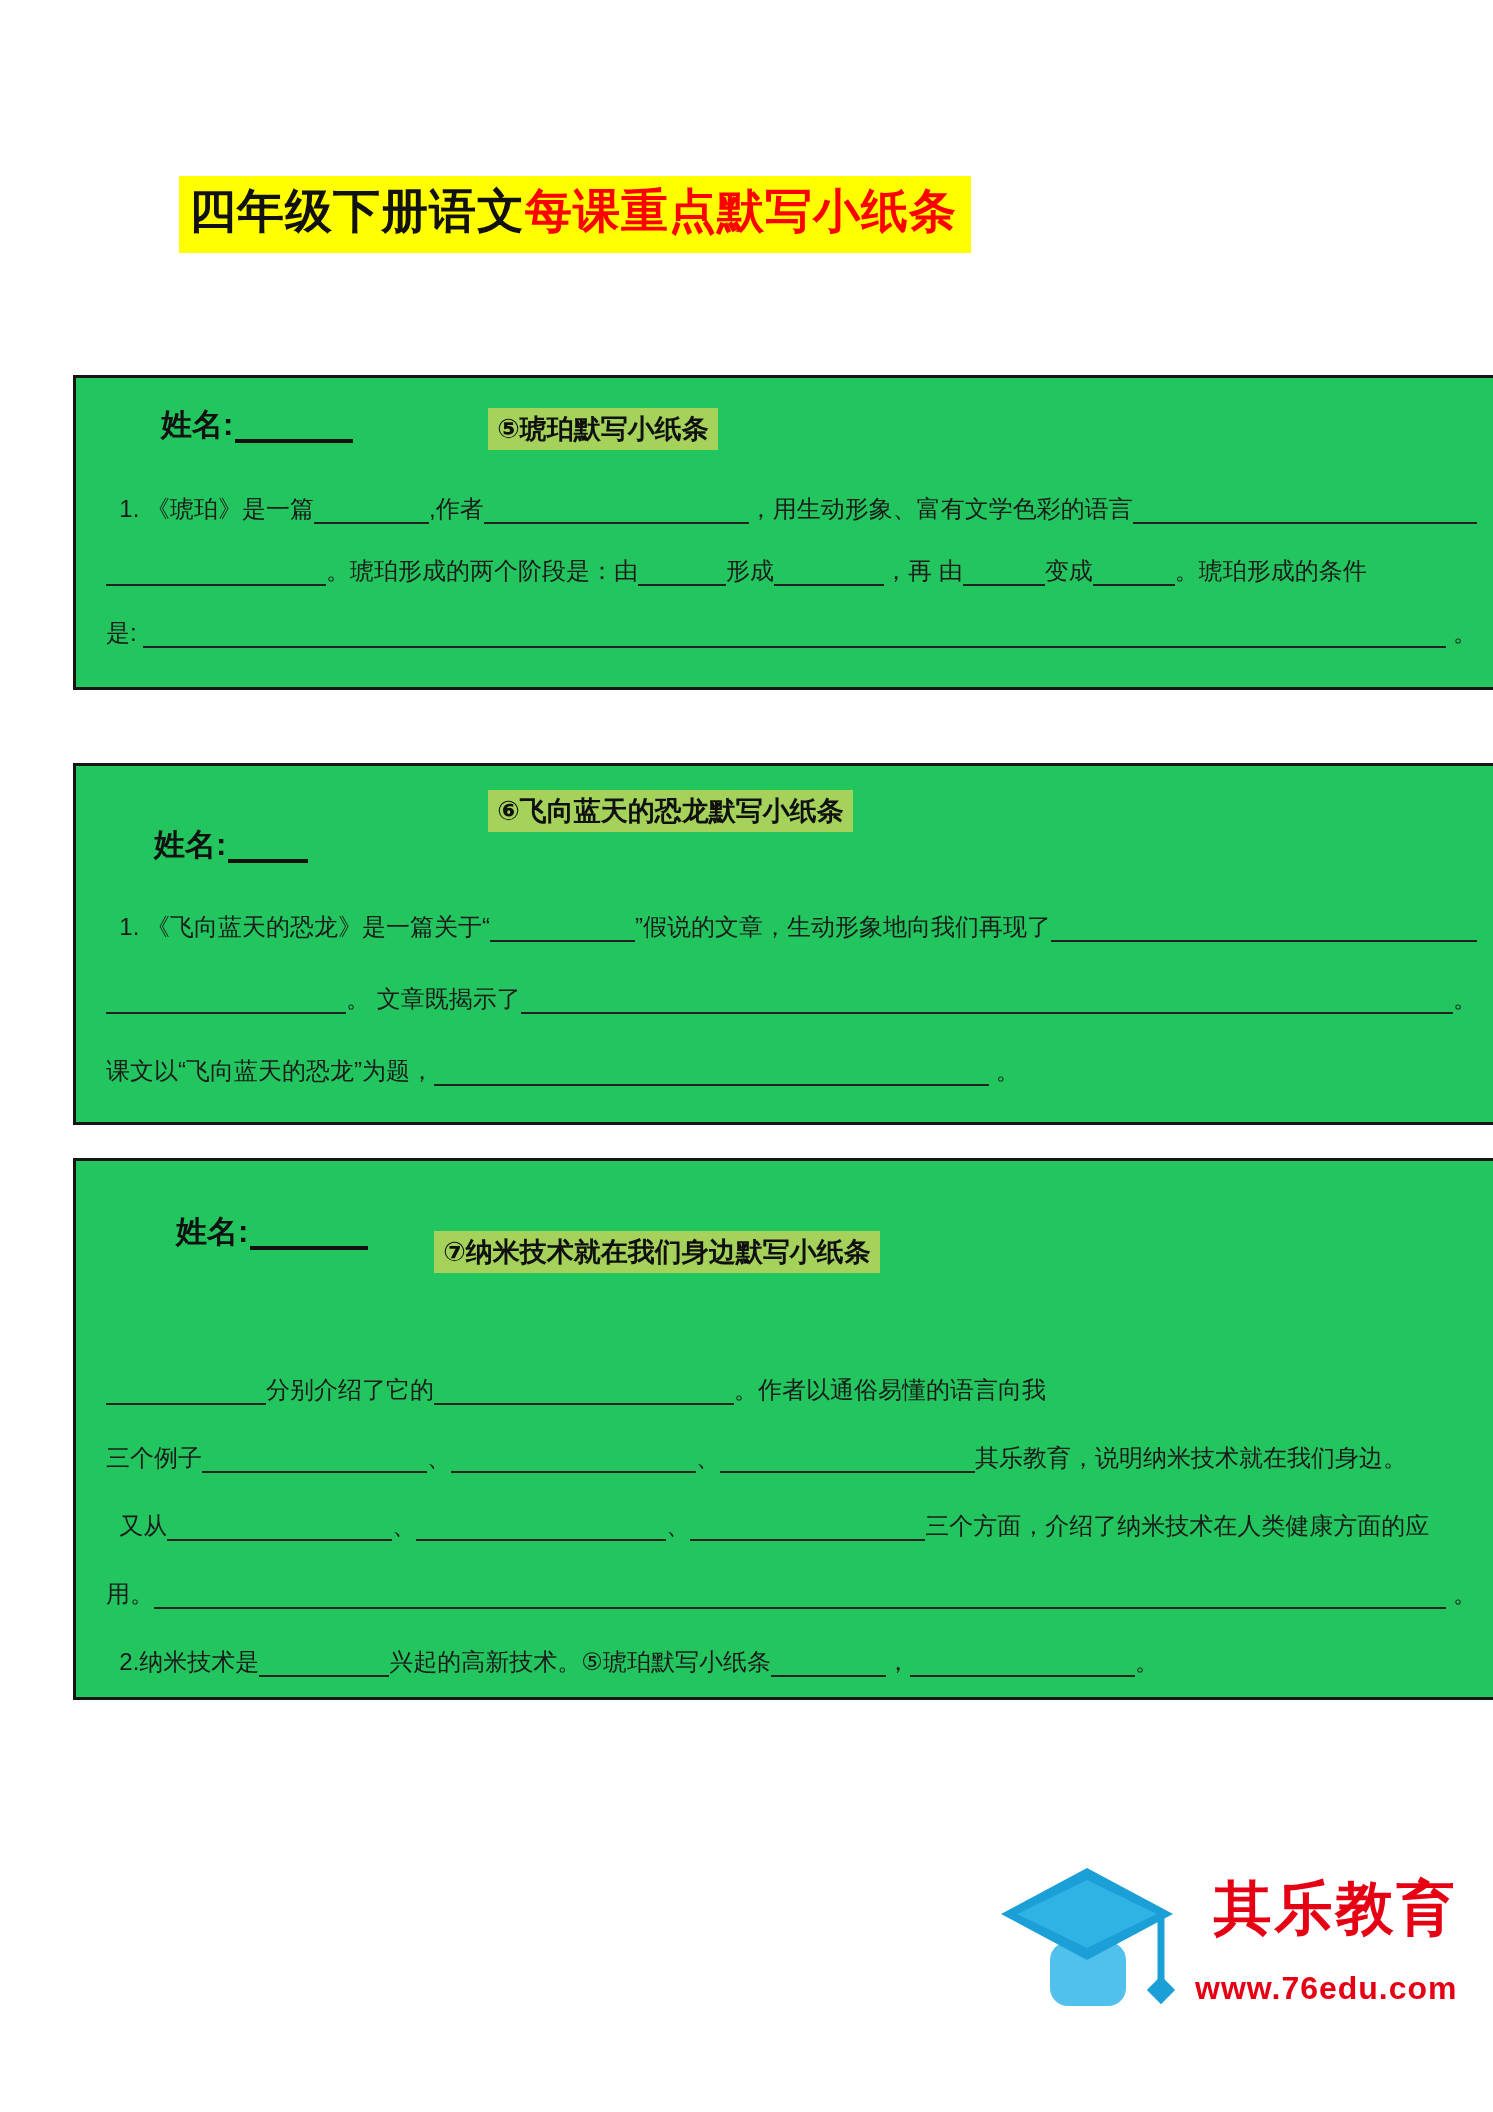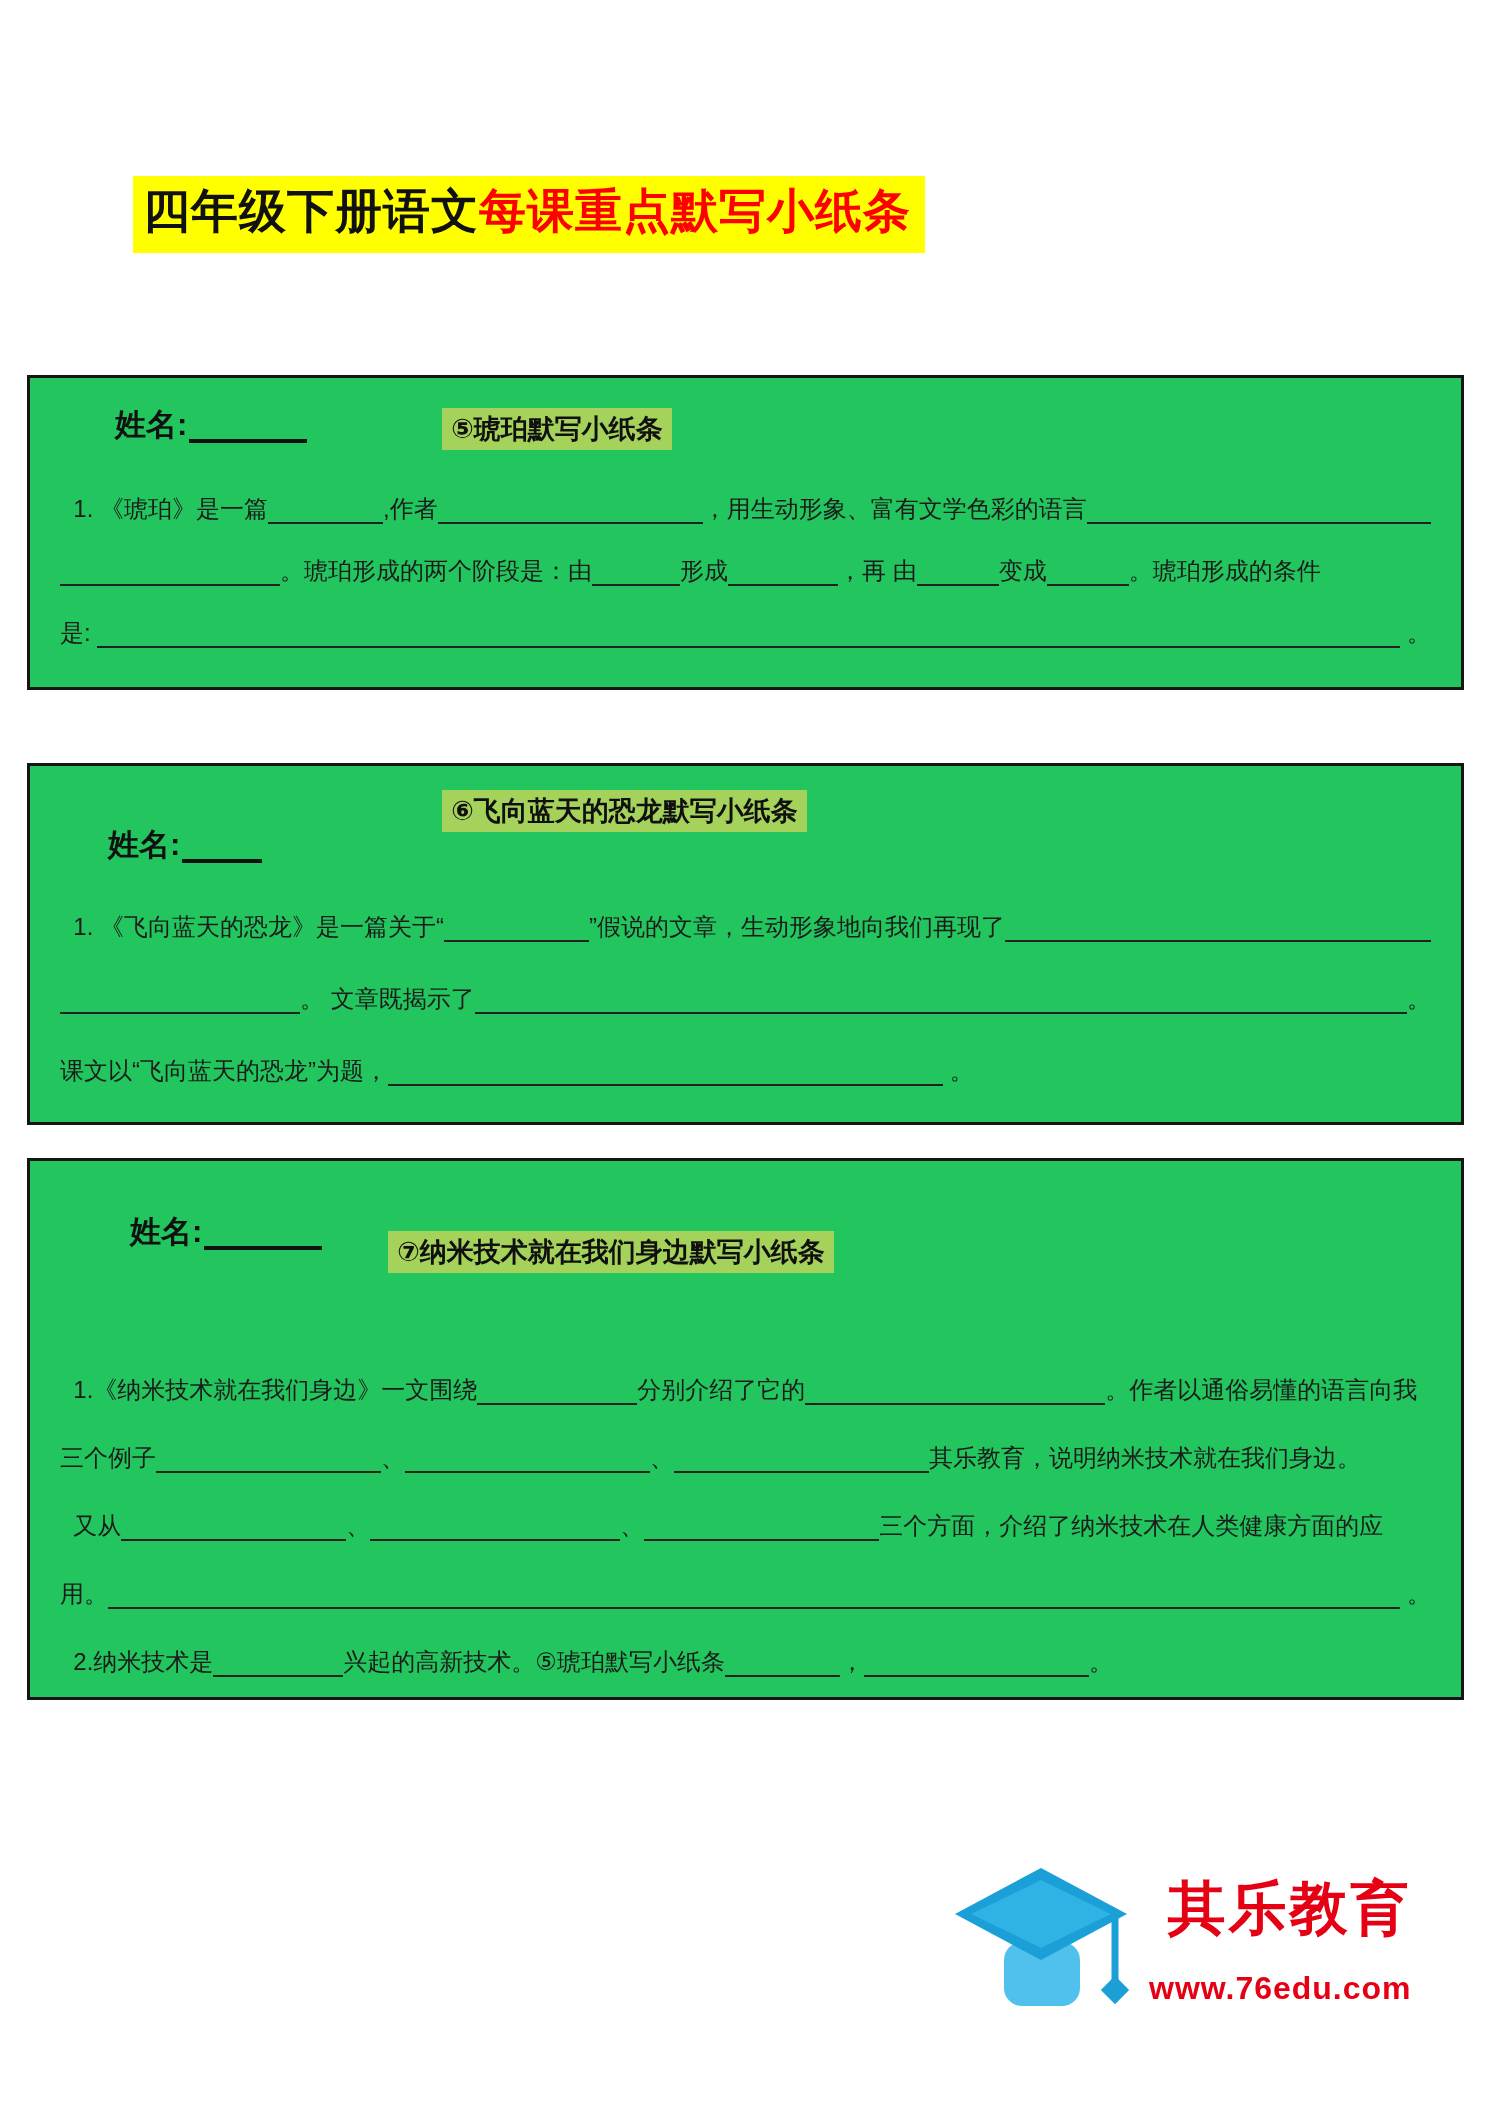--- a/index.html
+++ b/index.html
@@ -1,21 +1,21 @@
 <!DOCTYPE html>
 <html><head>
 <meta charset="utf-8">
 <style>
   * { margin:0; padding:0; box-sizing:border-box; }
   html,body { background:#ffffff; }
   body {
     font-family: "Liberation Sans", "DejaVu Sans", sans-serif;
     width:1493px; height:2112px; position:relative; color:#1b1b1b;
   }
-  .page { position:absolute; inset:0; background:#fff; }
+  .page { position:absolute; inset:0; background:#fff;margin-left:46px; }
 
   
   .title-banner {
     position:absolute; left:133px; top:176px;
     background:#ffff00; padding:4px 14px 10px 10px;
     font-size:47px; font-weight:bold; letter-spacing:1px; white-space:nowrap;
   }
   .t-black { color:#111; }
   .t-red   { color:#fe0000; }
 
@@ -144,21 +144,20 @@
   <section class="card" id="card7">
     <div class="head">
       <div class="name-field">
         <span class="name-label">姓名:</span>
           <span class="name-line"></span>
       </div>
       <div class="sec-heading">⑦纳米技术就在我们身边默写小纸条</div>
     </div>
     <div class="body">
         <div class="line">
-          <span class="seg">  1.《纳米技术就在我们身边》一文围绕</span>
           <span class="blank" style="width: 160px;">&nbsp;</span>
           <span class="seg">分别介绍了它的</span>
           <span class="blank" style="width: 300px;">&nbsp;</span>
           <span class="seg">。作者以通俗易懂的语言向我</span>
         </div>
         <div class="line">
           <span class="seg">三个例子</span>
           <span class="blank" style="width: 225px;">&nbsp;</span>
           <span class="seg">、</span>
           <span class="blank" style="width: 245px;">&nbsp;</span>

